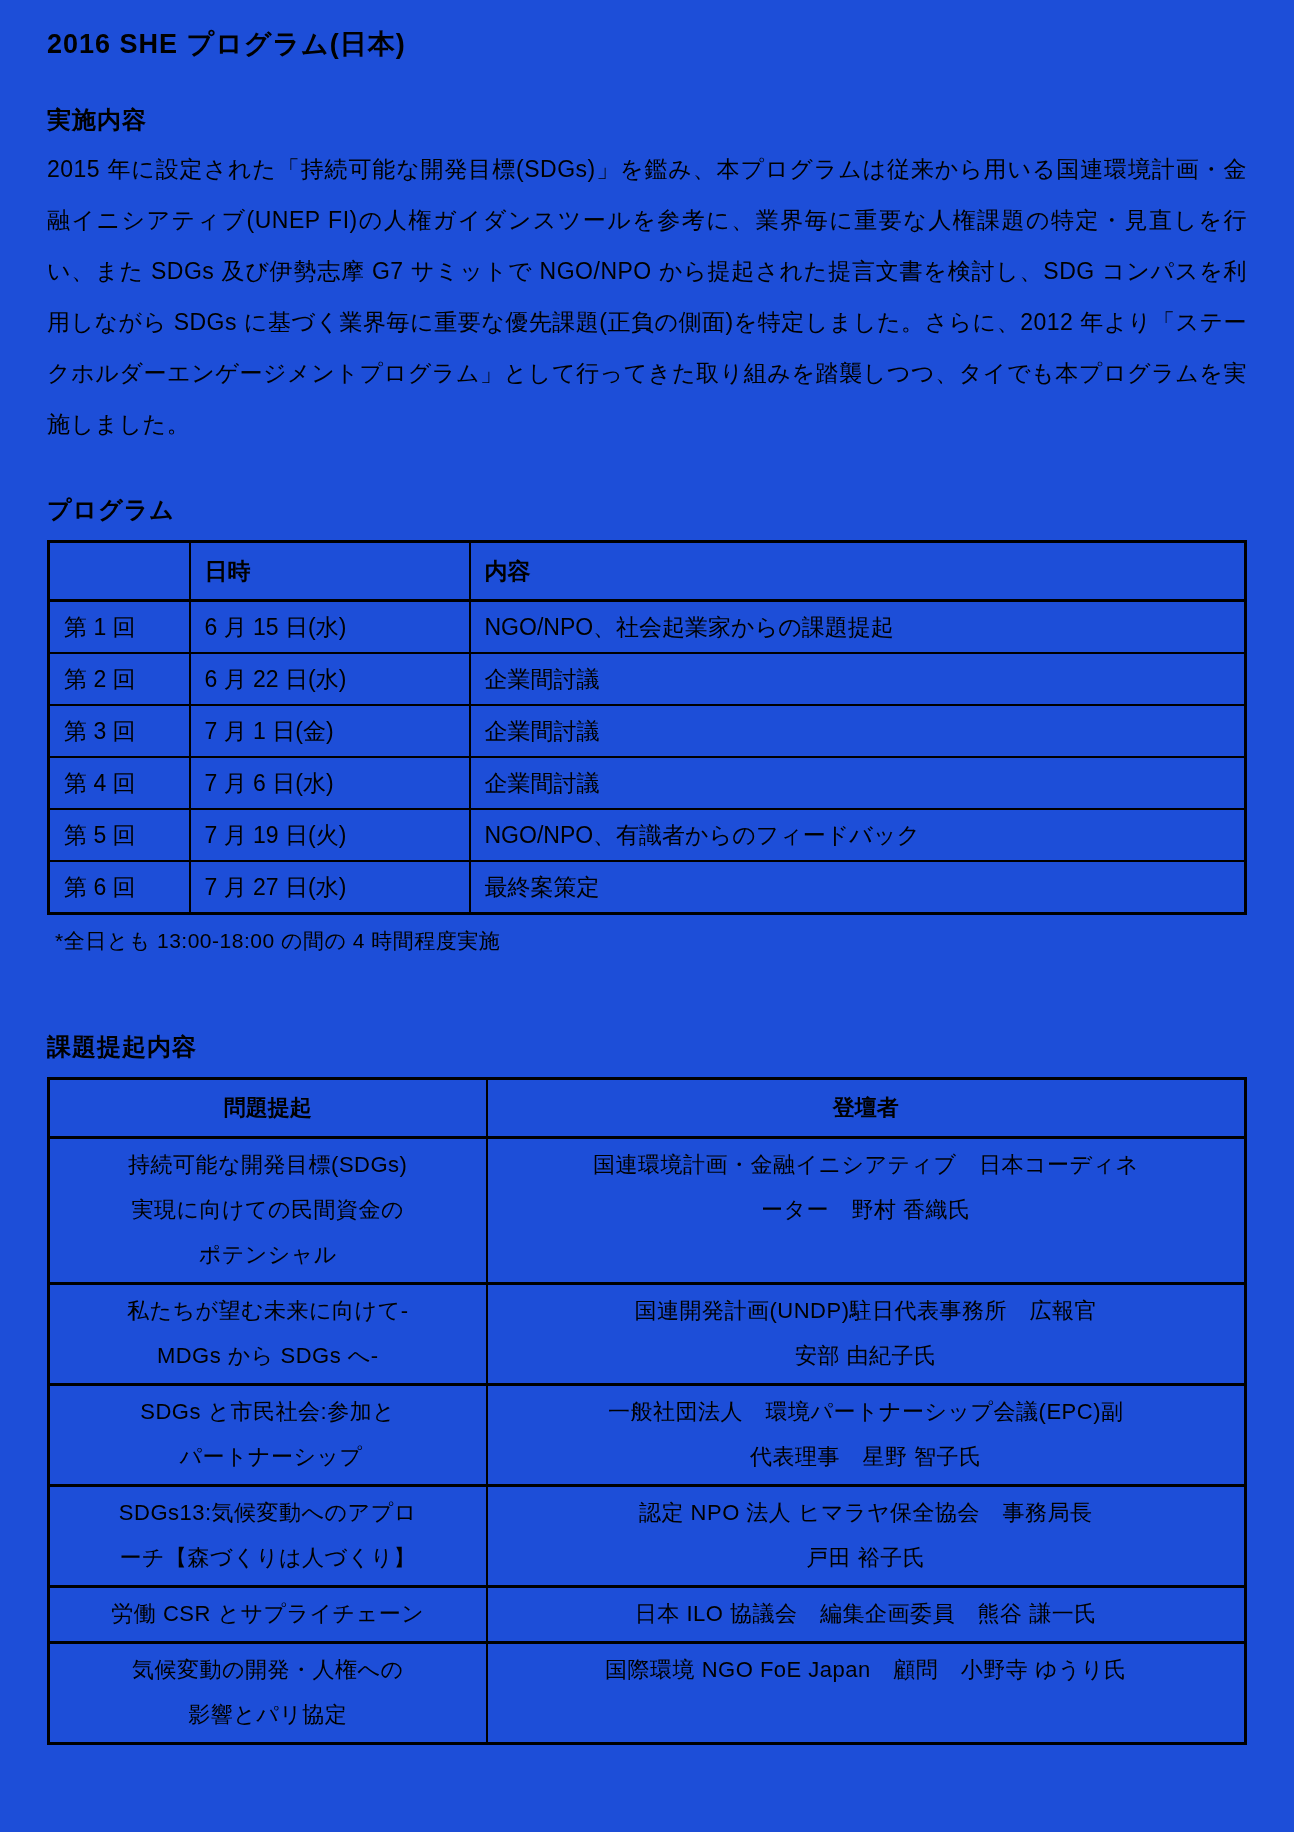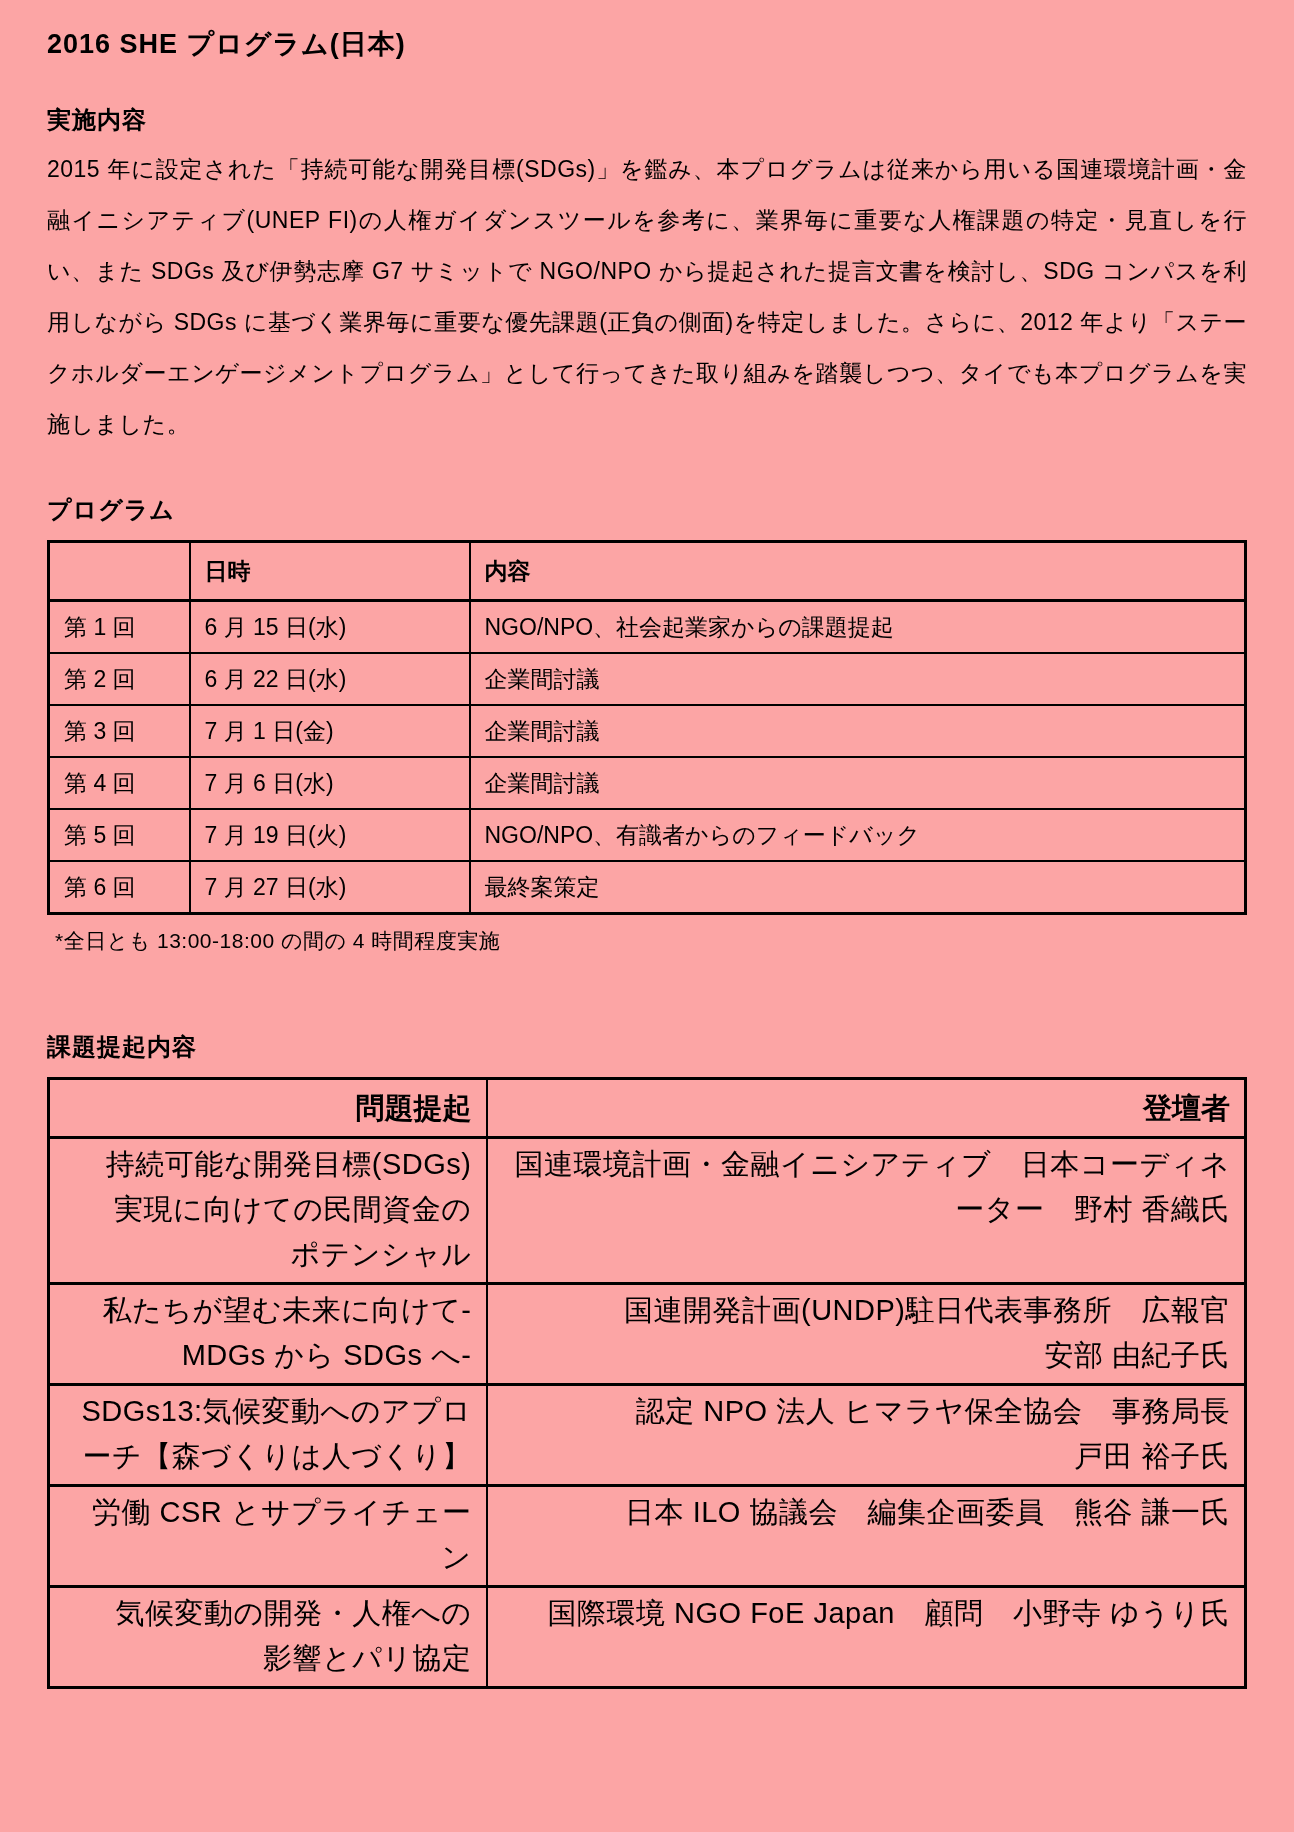--- a/index.html
+++ b/index.html
@@ -9,21 +9,21 @@
     color: #000000;
     font-family: "Liberation Sans", "DejaVu Sans", sans-serif;
   }
   .page {
     position: relative;
     width: 1294px;
     height: 1832px;
     box-sizing: border-box;
     padding: 26px 47px 0 47px;
     overflow: hidden;
-    background: #fca5a5;
+    background: #1d4ed8;
   }
   h1.doc-title {
     font-size: 27px;
     font-weight: bold;
     margin: 0 0 42px 0;
     letter-spacing: 1px;
   }
   h2.sec-heading {
     font-size: 24px;
     font-weight: bold;
@@ -65,22 +65,22 @@
     font-size: 21px;
     margin: 12px 0 76px 8px;
     letter-spacing: 0.5px;
   }
   h2.issues-heading { margin: 0 0 14px 0; }
   table.t2 { border: 3px solid #000; }
   table.t2 th, table.t2 td {
     border: 3px solid #000;
     border-left-width: 2px;
     border-right-width: 2px;
-    font-size: 29px;
-    text-align: right;
+    font-size: 22px;
+    text-align: center;
     vertical-align: top;
     overflow: hidden;
   }
   table.t2 thead th {
     font-weight: bold;
     line-height: 32px;
     padding: 12px 14px;
     border-bottom: 3px solid #000;
   }
   table.t2 td {
@@ -173,20 +173,26 @@
         <td>国連環境計画・金融イニシアティブ　日本コーディネ
 ーター　野村 香織氏</td>
       </tr>
       <tr>
         <td>私たちが望む未来に向けて-
 MDGs から SDGs へ-</td>
         <td>国連開発計画(UNDP)駐日代表事務所　広報官
 安部 由紀子氏</td>
       </tr>
       <tr>
+        <td>SDGs と市民社会:参加と
+&nbsp;パートナーシップ</td>
+        <td>一般社団法人　環境パートナーシップ会議(EPC)副
+代表理事　星野 智子氏</td>
+      </tr>
+      <tr>
         <td>SDGs13:気候変動へのアプロ
 ーチ【森づくりは人づくり】</td>
         <td>認定 NPO 法人 ヒマラヤ保全協会　事務局長
 戸田 裕子氏</td>
       </tr>
       <tr>
         <td>労働 CSR とサプライチェーン</td>
         <td>日本 ILO 協議会　編集企画委員　熊谷 謙一氏</td>
       </tr>
       <tr>

